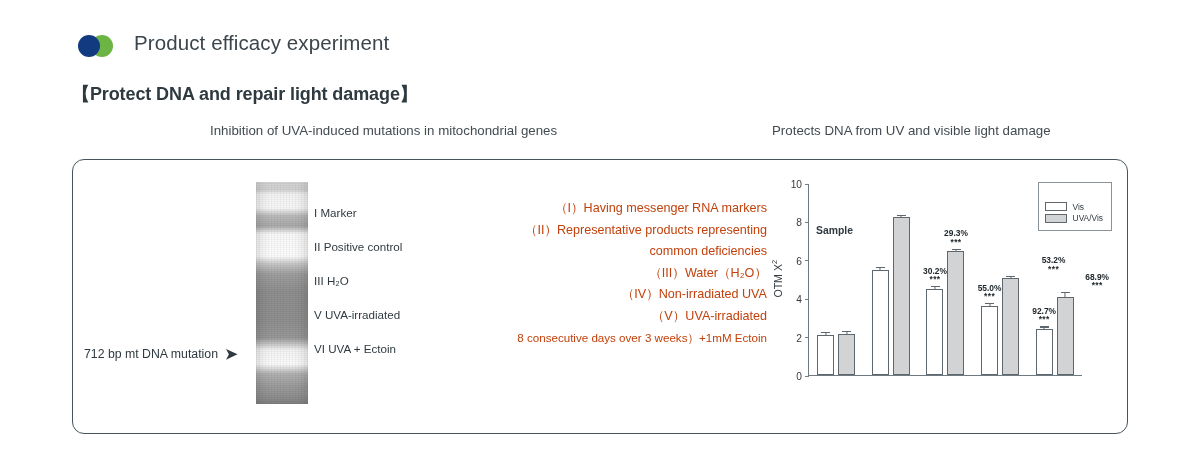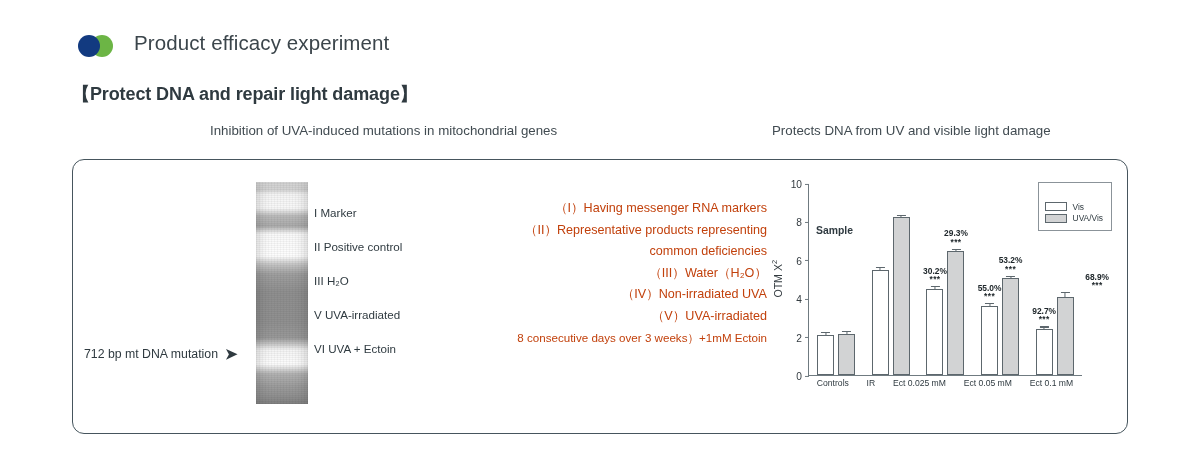--- a/index.html
+++ b/index.html
@@ -271,21 +271,21 @@
               <div class="bar vis" style="height: 69.12px;"></div>
               <div class="errbar" style="height: 2.688px; bottom: 69.12px;"></div>
               <div class="annot" style="bottom: 74.808px;">
                 <span class="pct">55.0%</span>
                 <span class="stars">***</span>
               </div>
             </div>
             <div class="bar-slot">
               <div class="bar uva" style="height: 96.96px;"></div>
               <div class="errbar" style="height: 2.304px; bottom: 96.96px;"></div>
-              <div class="annot" style="bottom: 102.264px;">
+              <div class="annot" style="bottom: 102.264px; margin-left: 43px;">
                 <span class="pct">53.2%</span>
                 <span class="stars">***</span>
               </div>
             </div>
           </div>
           <div class="group">
             <div class="bar-slot">
               <div class="bar vis" style="height: 46.08px;"></div>
               <div class="errbar" style="height: 2.496px; bottom: 46.08px;"></div>
               <div class="annot" style="bottom: 51.576px;">
@@ -302,27 +302,20 @@
               </div>
             </div>
           </div>
         </div>
     <div class="ytick" style="top: 192px;">0</div>
         <div class="ytick" style="top: 153.6px;">2</div>
         <div class="ytick" style="top: 115.2px;">4</div>
         <div class="ytick" style="top: 76.8px;">6</div>
         <div class="ytick" style="top: 38.4px;">8</div>
         <div class="ytick" style="top: 0px;">10</div>
-      </div>
-    <div class="xticks" id="xticks">
-        <div class="xtick">Controls</div>
-        <div class="xtick">IR</div>
-        <div class="xtick">Ect 0.025 mM</div>
-        <div class="xtick">Ect 0.05 mM</div>
-        <div class="xtick">Ect 0.1 mM</div>
       </div>
     <div class="legend">
       <div class="legend-row">
         <span class="swatch vis"></span>
         <span class="legend-label">Vis</span>
       </div>
       <div class="legend-row">
         <span class="swatch uva"></span>
         <span class="legend-label">UVA/Vis</span>
       </div>

